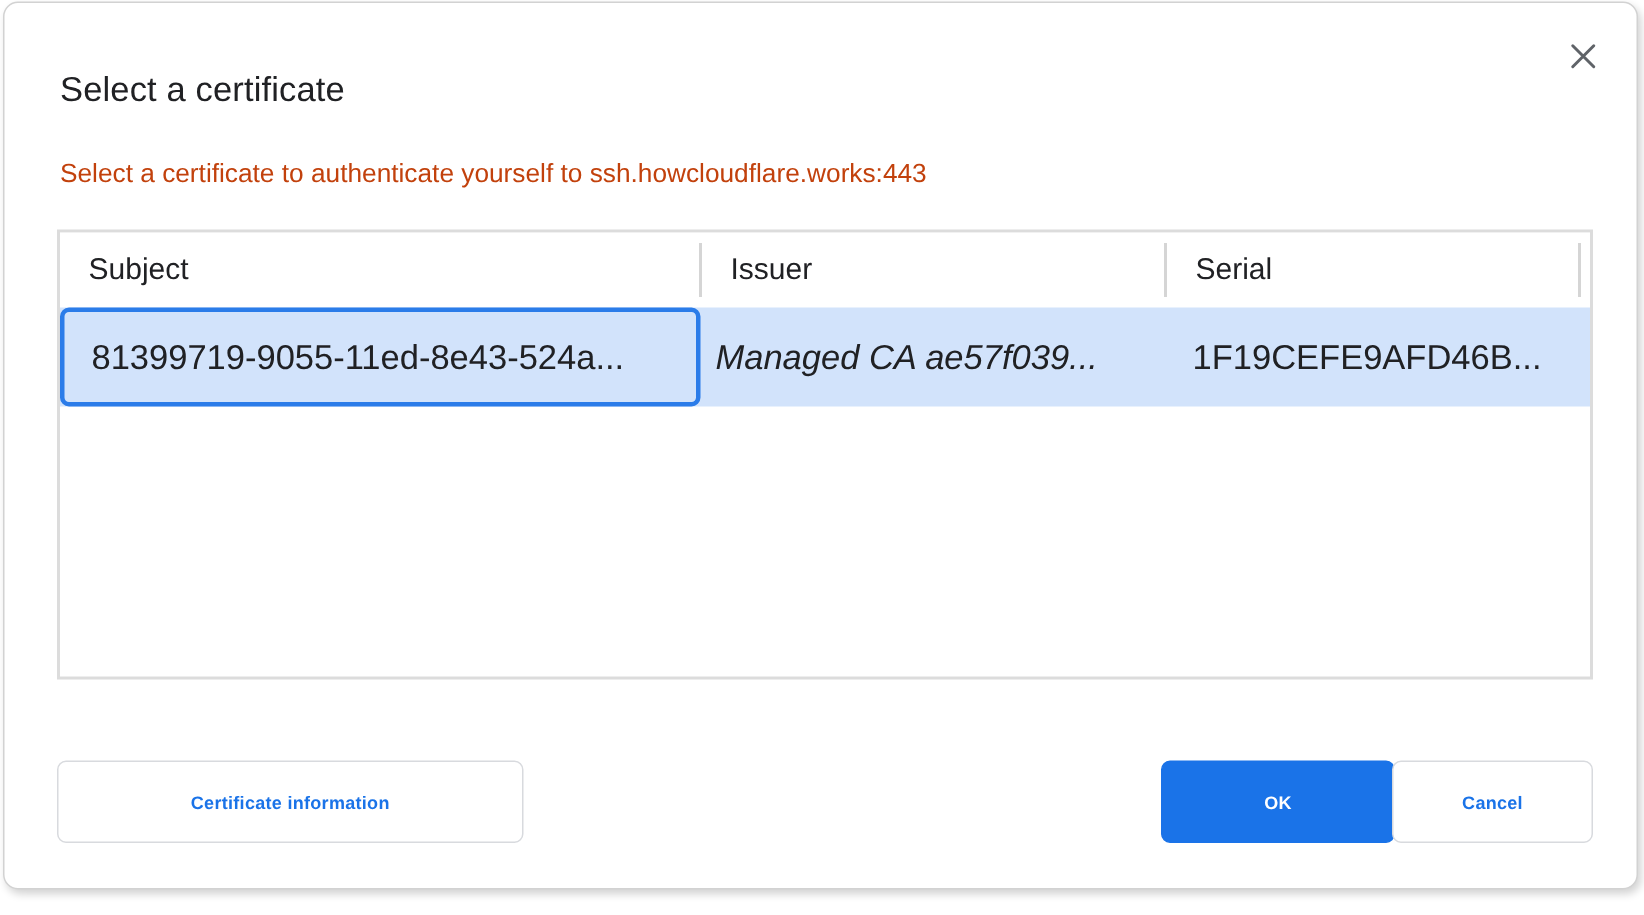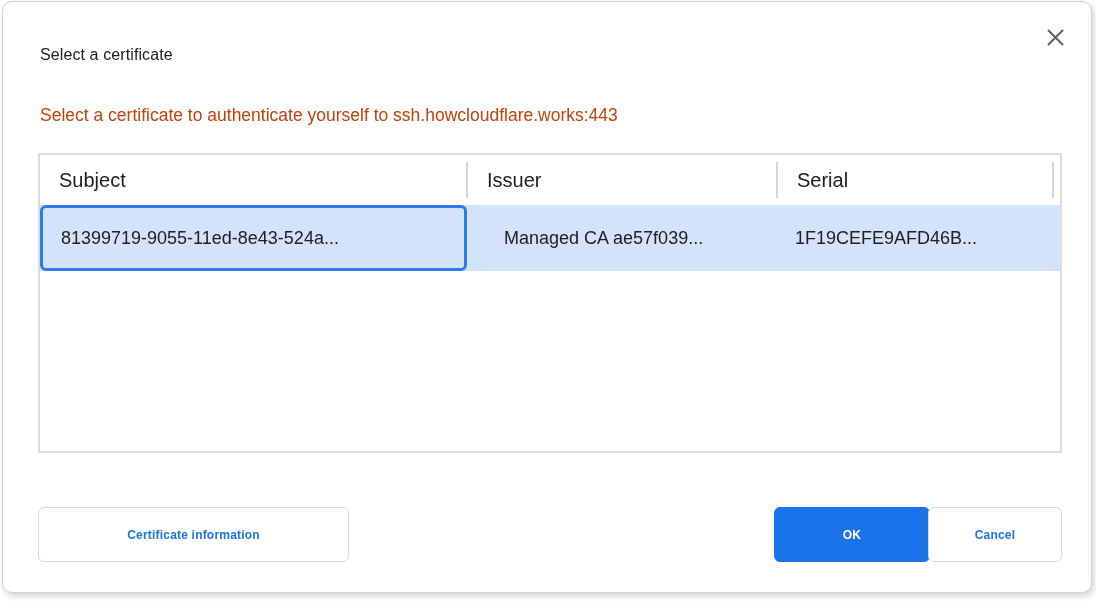--- a/index.html
+++ b/index.html
@@ -38,21 +38,21 @@
     justify-content: center;
     cursor: pointer;
     background: transparent;
     border: none;
     padding: 0;
   }
   .title {
     position: absolute;
     left: 37px;
     top: 44px;
-    font-size: 16px;
+    font-size: 23px;
     font-weight: 400;
     color: #202124;
     letter-spacing: 0.1px;
   }
   .subtitle {
     position: absolute;
     left: 37px;
     top: 103px;
     font-size: 17.5px;
     font-weight: 400;
@@ -105,27 +105,27 @@
     position: absolute;
     left: 0;
     top: 0;
     width: 427px;
     height: 66px;
     border: 3px solid #2b7ce9;
     border-radius: 6px;
     pointer-events: none;
   }
   .td {
-    font-size: 18px;
+    font-size: 23px;
     color: #202124;
     white-space: nowrap;
     overflow: hidden;
   }
   .td-subject { width: 428px; padding-left: 21px; }
-  .td-issuer  { width: 310px; padding-left: 36px; }
+  .td-issuer  { width: 310px; padding-left: 9px; font-style: italic; }
   .td-serial  { width: 276px; padding-left: 17px; }
   .btn {
     position: absolute;
     top: 505px;
     height: 55px;
     display: flex;
     align-items: center;
     justify-content: center;
     border-radius: 6px;
     font-family: "Liberation Sans", sans-serif;

